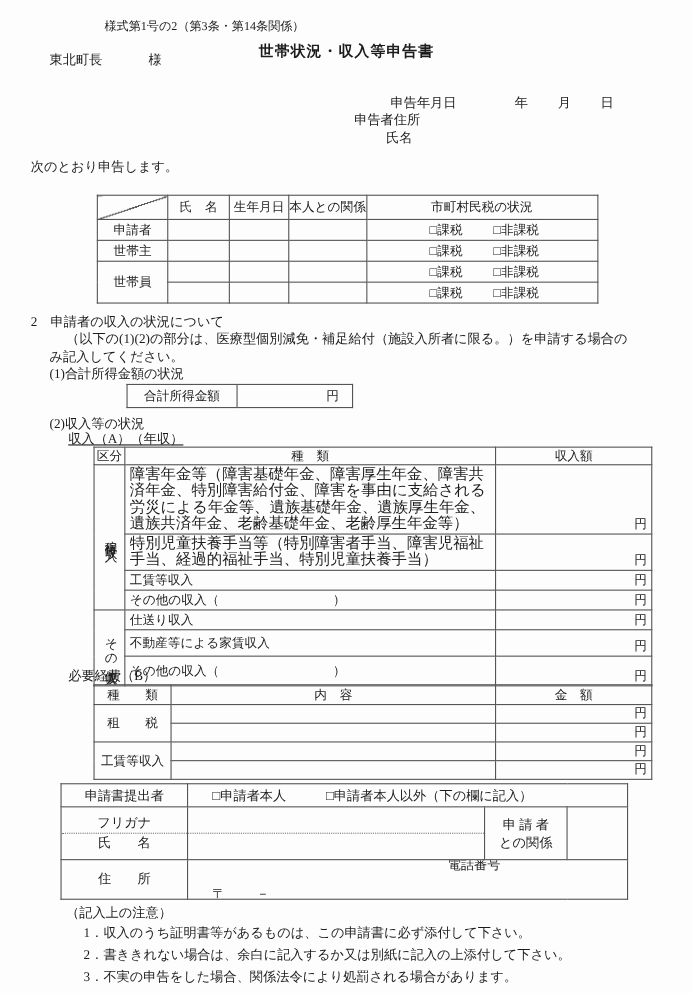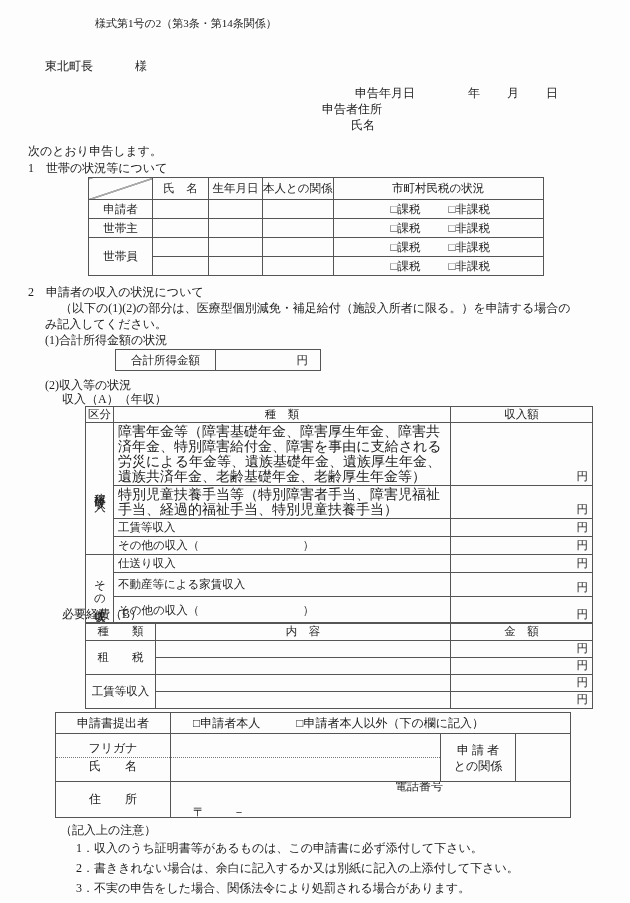--- a/index.html
+++ b/index.html
@@ -8,37 +8,37 @@
     position:relative; width:630px; height:903px; margin:0 auto;
     background:#fdfdfd; color:#1c1c1c;
     font-family:"Liberation Serif","DejaVu Serif",serif;
     font-size:12px; overflow:hidden;
   }
   .pos { position:absolute; white-space:nowrap; }
 
   
   .form-number { left:95px; top:16px; font-size:11px; }
   .form-title  { left:0; top:38px; width:630px; text-align:center; font-weight:bold; font-size:13.5px; letter-spacing:1px; }
-  .addressee-row { left:45px; top:58px; }
+  .addressee-row { left:45px; top:46px; }
   .addressee-row .honorific { margin-left:42px; }
   .date-label { left:355px; top:85px; }
   .date-year  { left:468px; top:85px; }
   .date-month { left:507px; top:85px; }
   .date-day   { left:546px; top:85px; }
   .addr-label { left:322px; top:101px; }
   .name-label { left:351px; top:117px; }
 
   .intro      { left:28px; top:143px; }
   .s1-heading { left:28px; top:160px; }
   .s2-heading { left:28px; top:284px; }
   .s2-note1   { left:60px; top:300px; }
   .s2-note2   { left:45px; top:316px; }
   .sub1-heading { left:45px; top:332px;text-align:right; }
   .sub2-heading { left:45px; top:377px; }
-  .income-title { left:62px; top:391px; }
+  .income-title { left:62px; top:391px;text-decoration:underline; }
   .expense-title{ left:62px; top:606px; }
 
   
   table { border-collapse:collapse; table-layout:fixed; }
   td { border:1px solid #555; padding:0; font-size:11.5px; vertical-align:middle; overflow:hidden; }
   .c { text-align:center; }
 
   
   .t-household { left:88px; top:177px; }
   .t-household td { height:19px; }
@@ -75,46 +75,46 @@
   .t-submitter td { font-size:12px; }
   .optcell { display:flex; align-items:center; padding-left:22px; }
   .optcell .opt2 { margin-left:36px; }
   .split-cell { height:100%; display:flex; flex-direction:column; }
   .split-cell > div { flex:1; display:flex; align-items:center; justify-content:center; }
   .split-cell > div.dotted { border-bottom:1px dotted #777; }
   .relation-cell { text-align:center; line-height:16px; white-space:nowrap; }
   .addr-inner { position:relative; height:100%; }
   .postal { position:absolute; left:22px; top:4px; }
   .postal .dash { margin-left:28px; }
-  .phone { position:absolute; left:224px; bottom:5px; }
+  .phone { position:absolute; left:236px; bottom:5px; }
 
   
   .notes-heading { left:60px; top:822px; }
   .note-item1 { left:76px; top:840px; }
   .note-item2 { left:76px; top:860px;text-align:right; }
   .note-item3 { left:76px; top:880px; }
 </style>
 </head>
 <body>
 
 <div class="page">
 
   <div class="pos form-number">様式第1号の2（第3条・第14条関係）</div>
+  <div class="pos form-title">世帯状況・収入等申告書</div>
   <div class="pos addressee-row">
     <span>東北町長</span><span class="honorific">様</span>
   </div>
   <div class="pos date-label">申告年月日</div>
   <div class="pos date-year">年</div>
   <div class="pos date-month">月</div>
   <div class="pos date-day">日</div>
   <div class="pos addr-label">申告者住所</div>
   <div class="pos name-label">氏名</div>
 
   <div class="pos intro">次のとおり申告します。</div>
-  <div class="pos s1-heading">1　世帯の状況等について</div>
 
   <table class="pos t-household">
     <colgroup>
         <col style="width:64px">
         <col style="width:56px">
         <col style="width:54px">
         <col style="width:68px">
         <col style="width:210px">
       </colgroup>
     <tbody>

